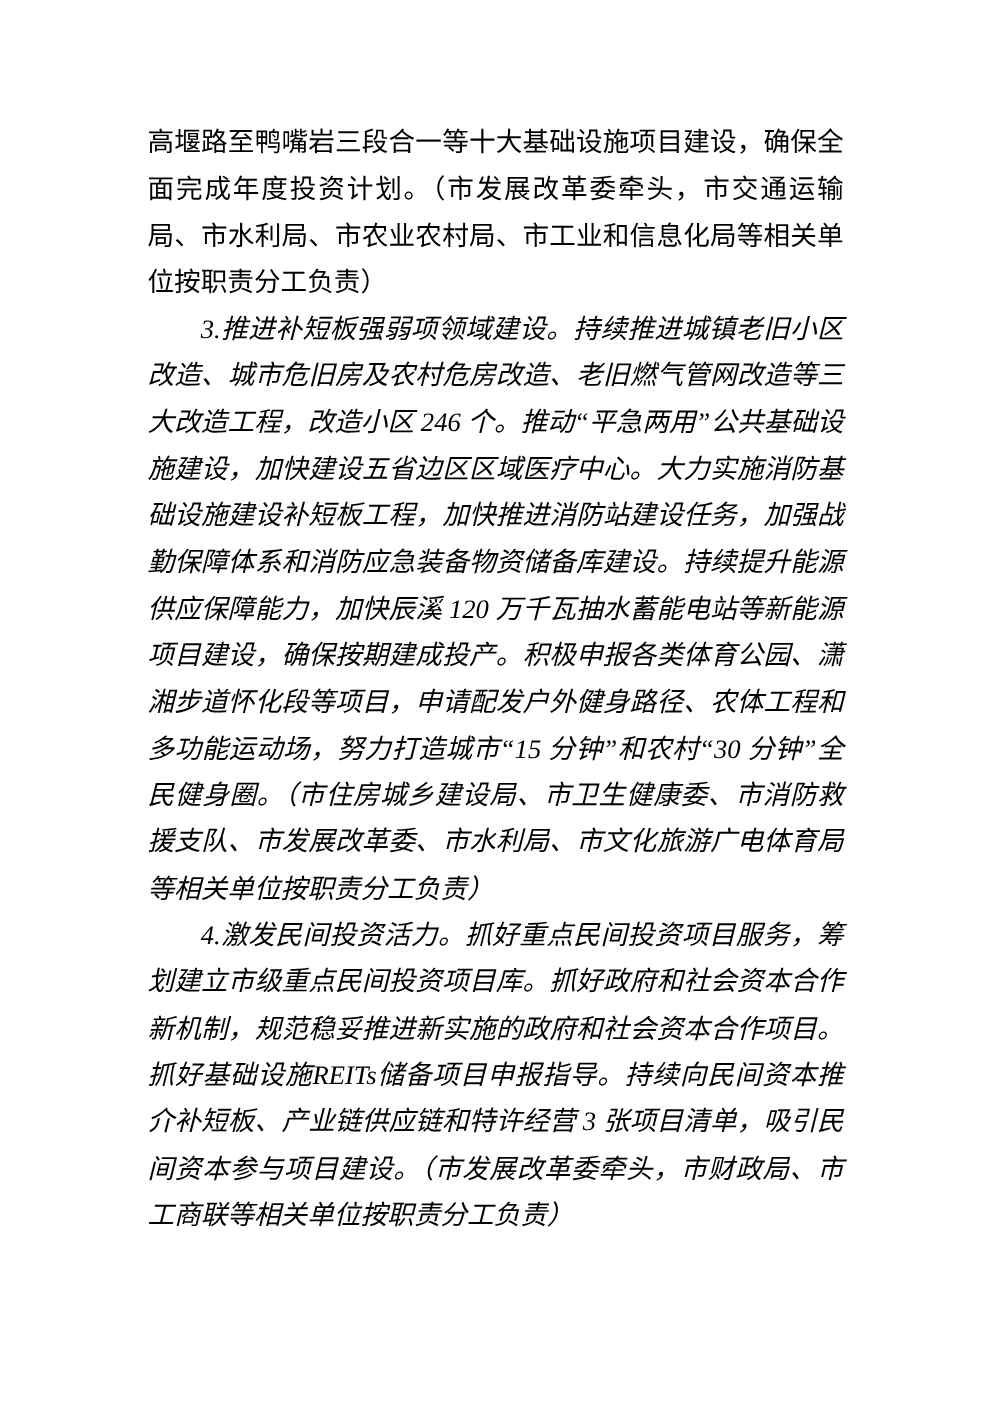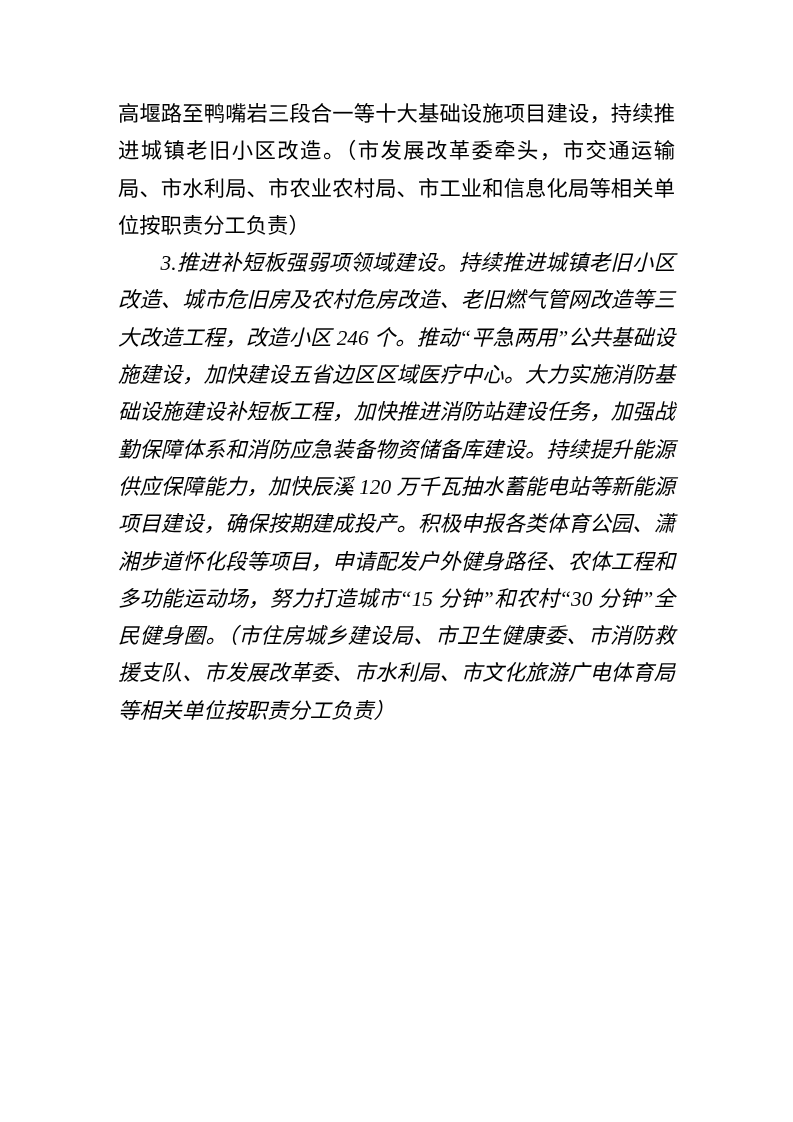--- a/index.html
+++ b/index.html
@@ -34,16 +34,17 @@
     text-indent: 2em;
     font-style: italic;
   }
 </style>
 </head>
 <body>
 
 <div class="page">
   <div class="text-block">
 
-  <p class="">高堰路至鸭嘴岩三段合一等十大基础设施项目建设，持续推进城镇老旧小区改造。（市发展改革委牵头，市交通运输局、市水利局、市农业农村局、市工业和信息化局等相关单位按职责分工负责）</p>
+  <p class="">高堰路至鸭嘴岩三段合一等十大基础设施项目建设，确保全面完成年度投资计划。（市发展改革委牵头，市交通运输局、市水利局、市农业农村局、市工业和信息化局等相关单位按职责分工负责）</p>
       <p class="indent">3.推进补短板强弱项领域建设。持续推进城镇老旧小区改造、城市危旧房及农村危房改造、老旧燃气管网改造等三大改造工程，改造小区 246 个。推动“平急两用”公共基础设施建设，加快建设五省边区区域医疗中心。大力实施消防基础设施建设补短板工程，加快推进消防站建设任务，加强战勤保障体系和消防应急装备物资储备库建设。持续提升能源供应保障能力，加快辰溪 120 万千瓦抽水蓄能电站等新能源项目建设，确保按期建成投产。积极申报各类体育公园、潇湘步道怀化段等项目，申请配发户外健身路径、农体工程和多功能运动场，努力打造城市“15 分钟”和农村“30 分钟”全民健身圈。（市住房城乡建设局、市卫生健康委、市消防救援支队、市发展改革委、市水利局、市文化旅游广电体育局等相关单位按职责分工负责）</p>
+      <p class="indent">4.激发民间投资活力。抓好重点民间投资项目服务，筹划建立市级重点民间投资项目库。抓好政府和社会资本合作新机制，规范稳妥推进新实施的政府和社会资本合作项目。抓好基础设施REITs储备项目申报指导。持续向民间资本推介补短板、产业链供应链和特许经营 3 张项目清单，吸引民间资本参与项目建设。（市发展改革委牵头，市财政局、市工商联等相关单位按职责分工负责）</p>
     </div>
 </div>
 
 </body></html>

